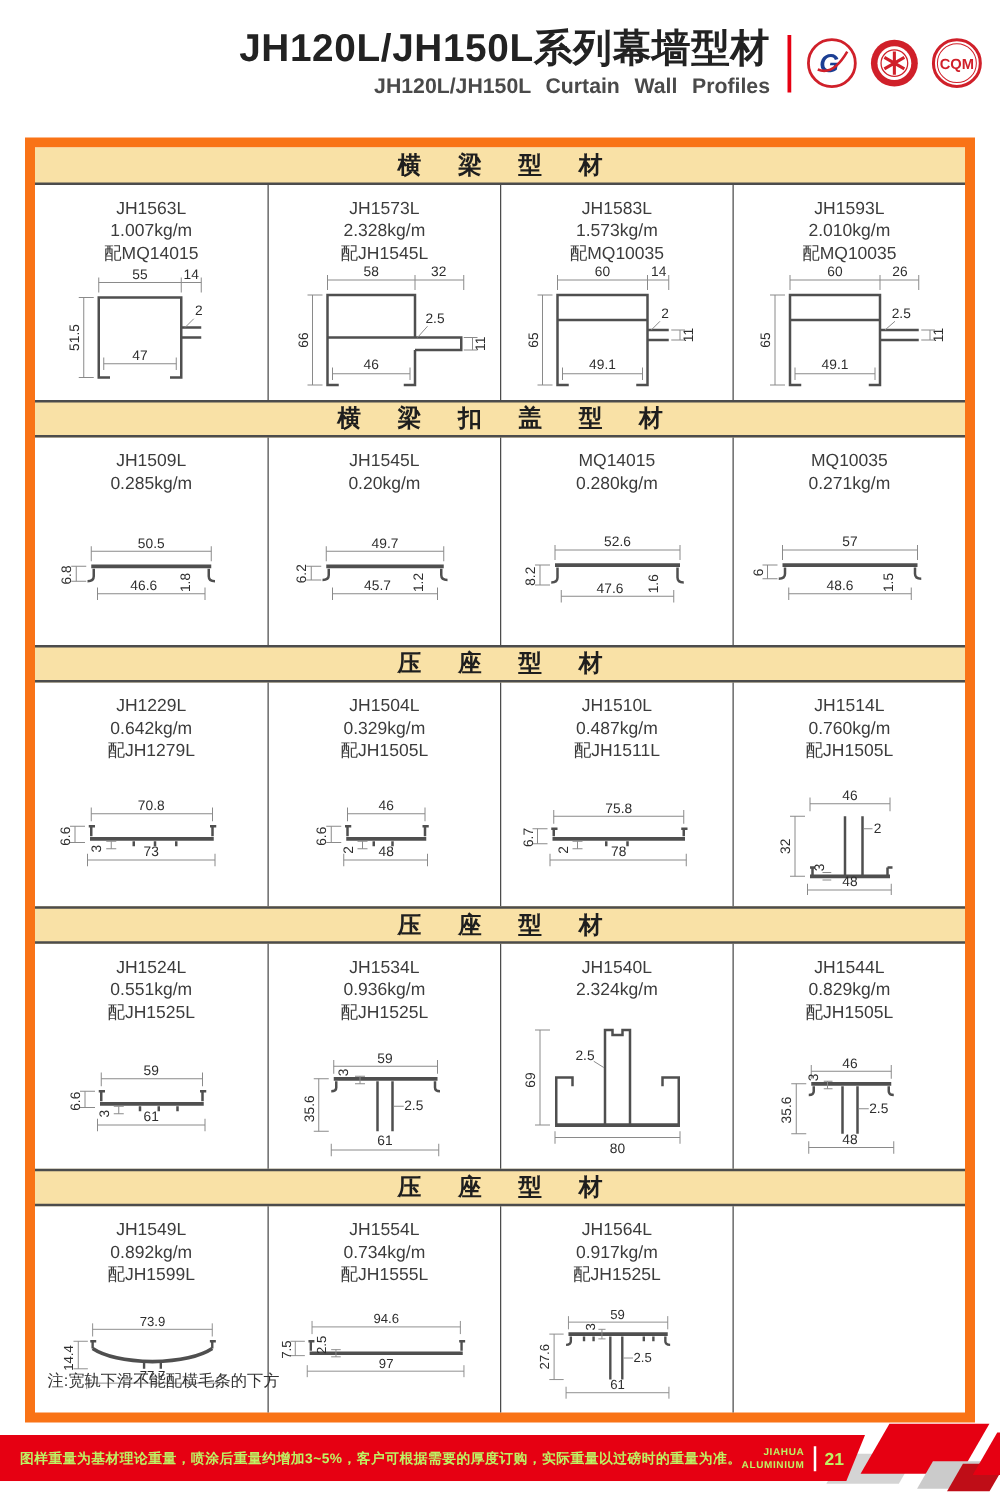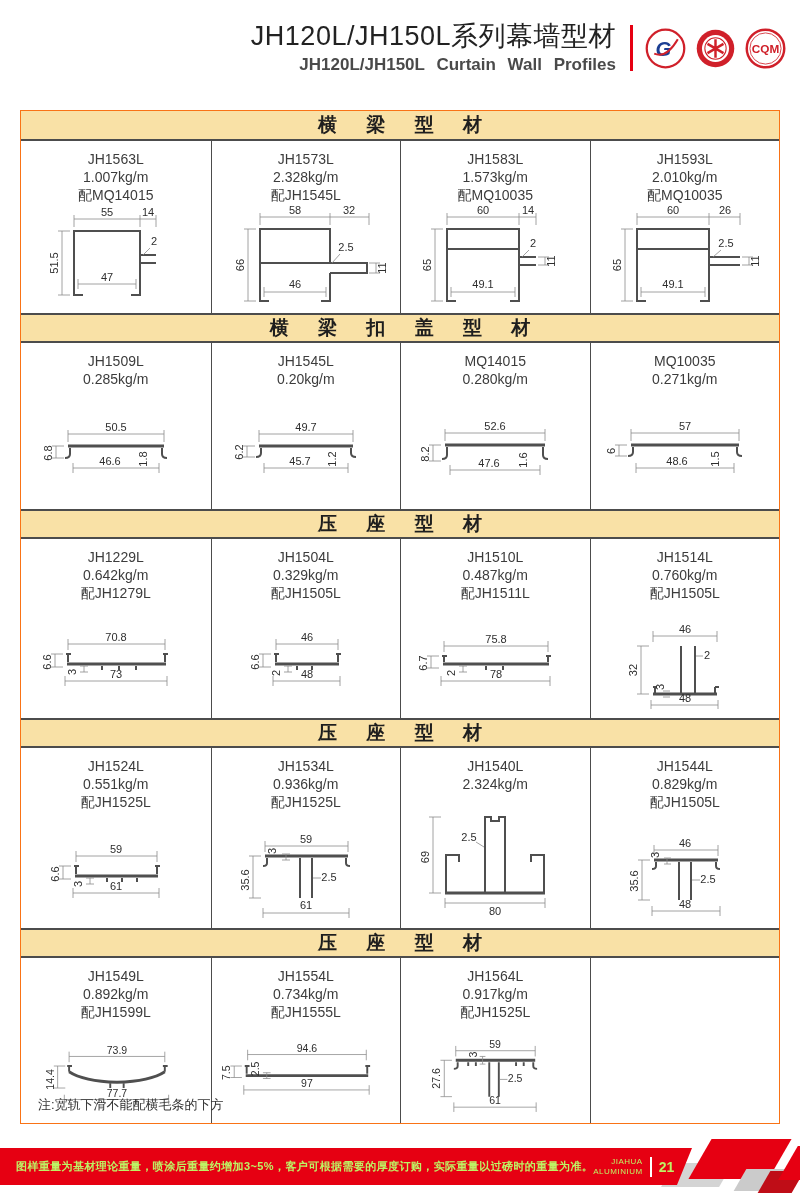--- a/index.html
+++ b/index.html
@@ -2,27 +2,27 @@
 <html><head>
 <meta charset="utf-8">
 <style>
   html,body{margin:0;padding:0}
   body{width:800px;height:1200px;position:relative;background:#fff;overflow:hidden;
        font-family:"Liberation Sans",sans-serif}
   
   .header{position:absolute;top:22px;left:0;width:100%;display:flex;align-items:center;
           justify-content:flex-end;padding-right:14px;box-sizing:border-box}
   .title-block{text-align:right}
-  .page-title{font-size:27px;font-weight:normal;color:#222;letter-spacing:.5px;line-height:1.1}
+  .page-title{font-size:31px;font-weight:bold;color:#222;letter-spacing:.5px;line-height:1.1}
   .page-subtitle{font-size:17px;font-weight:bold;color:#4a4a4a;word-spacing:7px;margin-top:3px}
   .red-divider{width:3px;height:46px;background:#E60012;margin:0 12px 0 14px}
   .logos{display:flex;gap:9px;align-items:center}
   .logo{width:41px;height:41px}
   
-  .cat{position:absolute;left:20px;top:110px;width:760px;border:1px solid #f97316;box-sizing:border-box;background:#fff}
+  .cat{position:absolute;left:20px;top:110px;width:760px;border:8px solid #f97316;box-sizing:border-box;background:#fff}
   .band{height:30px;background:#F9E1A6;border-top:2px solid #4c4c4c;border-bottom:2px solid #4c4c4c;
         display:flex;align-items:center;justify-content:center;font-size:19px;font-weight:bold;
         color:#1e1e1e;letter-spacing:12px;padding-left:12px;box-sizing:border-box}
   .cat > .band:first-child{border-top:none}
   .row{display:grid;grid-template-columns:repeat(4,1fr)}
   .row .cell{border-left:1.5px solid #4c4c4c}
   .row .cell:first-child{border-left:none}
   .cell{display:flex;flex-direction:column;align-items:center;padding-top:9px;box-sizing:border-box;overflow:hidden}
   .r1{height:172px}.r2{height:166px}.r3{height:179px}.r4{height:180px}.r5{height:165px}
   .lbl{text-align:center;font-size:14px;color:#3c3c3c;line-height:1.3}
@@ -31,21 +31,21 @@
   .pl{stroke-width:3}
   .dm{fill:none;stroke:#8a8a8a;stroke-width:.8}
   .dt{font-size:11px;fill:#2e2e2e;text-anchor:middle;font-family:"Liberation Sans",sans-serif}
   
   .note{position:absolute;left:38px;top:1096px;font-size:13px;color:#333}
   .fbar{position:absolute;left:0;top:1148px;width:692px;height:37px;background:#E60012;
         clip-path:polygon(0 0,100% 0,calc(100% - 15px) 100%,0 100%);
         display:flex;align-items:center;padding:0 8px 0 16px;box-sizing:border-box;color:#bef264}
   .disc{font-size:11px;font-weight:bold;letter-spacing:.4px;white-space:nowrap;flex:1}
   .brand{display:flex;align-items:center;margin-right:28px}
-  .btxt{text-align:right;font-size:8px;font-weight:normal;line-height:1.15;letter-spacing:.5px}
+  .btxt{text-align:right;font-size:8px;font-weight:bold;line-height:1.15;letter-spacing:.5px}
   .btxt span{display:block}
   .bsep{width:2px;height:20px;background:#fff;margin:0 7px}
   .pnum{font-size:14px;font-weight:bold}
   .deco div{position:absolute;transform:skewX(-30deg)}
   .d2{left:668px;top:1163px;width:58px;height:24px;background:#d4d4d4}
   .d1{left:700px;top:1139px;width:80px;height:40px;background:#E60012}
   .d3{left:740px;top:1169px;width:48px;height:22px;background:#cbcbcb}
   .d4{left:764px;top:1171px;width:34px;height:22px;background:#bf0d17}
   .d5{left:788px;top:1146px;width:26px;height:34px;background:#E60012}
 </style>

